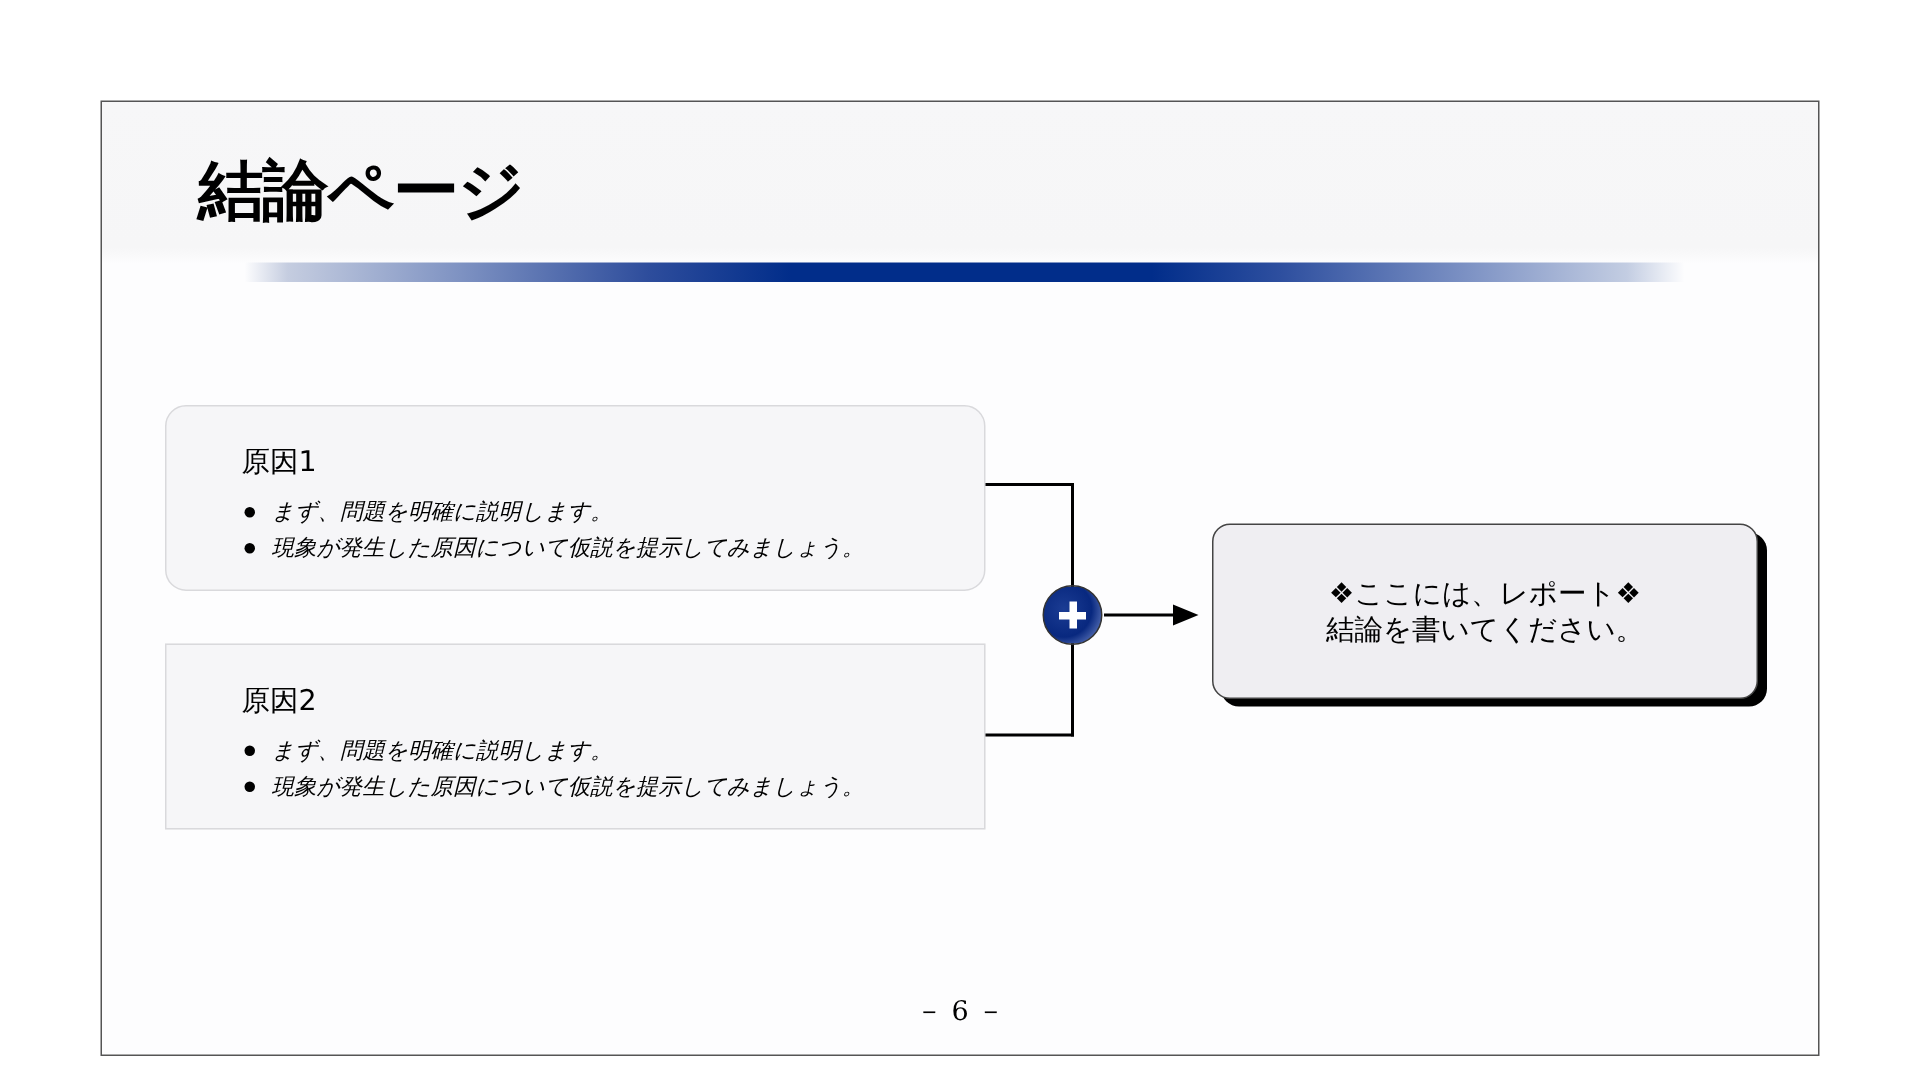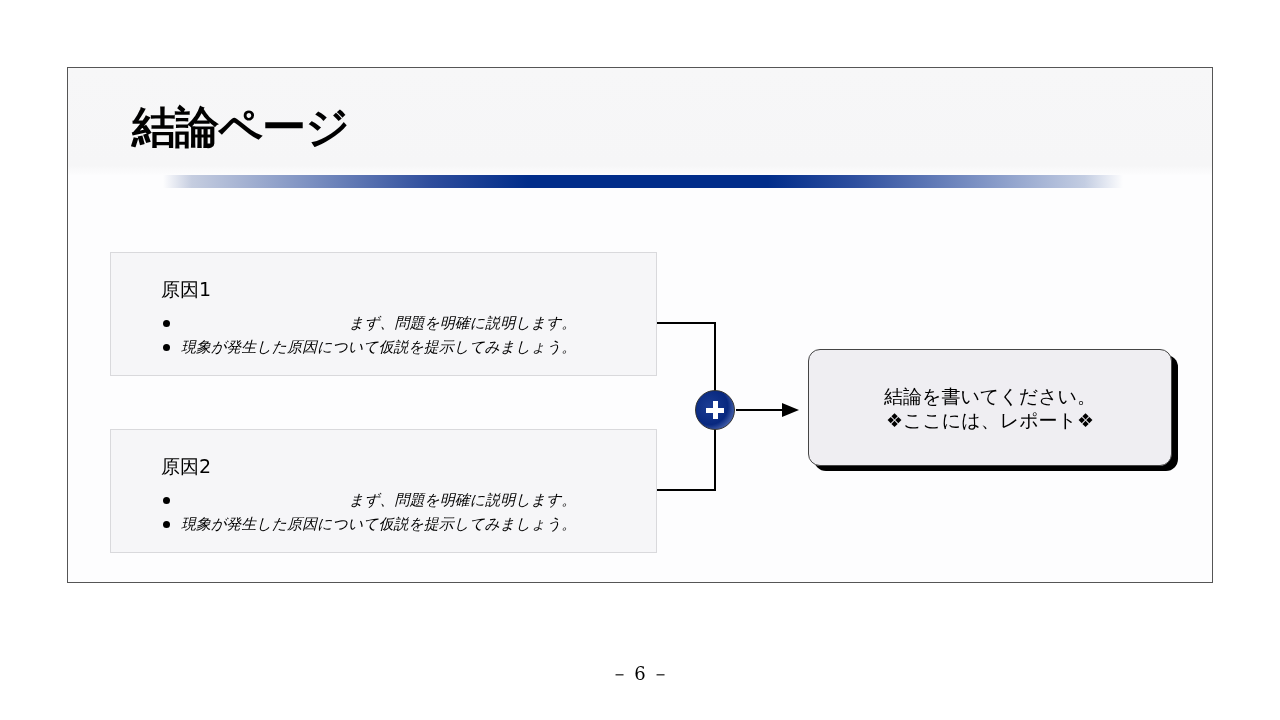--- a/index.html
+++ b/index.html
@@ -3,24 +3,23 @@
   <meta charset="utf-8">
   <style>
     html, body { margin: 0; padding: 0; }
     body {
       width: 1280px; height: 720px; position: relative; overflow: hidden;
       background: #ffffff;
       font-family: "DejaVu Sans", "Liberation Sans", sans-serif;
       color: #000;
     }
     .slide {
-      position: absolute; left: 67px; top: 67px; width: 1146px; height: 516px;
+      position: absolute; left: 67px; top: 67px; width: 1146px; height: 637px;
       border: 1px solid #555; box-sizing: border-box;
       background: #fdfdfe;
-      text-align: right;
     }
     .header-band {
       position: absolute; left: 0; top: 0; width: 100%; height: 108px;
       background: linear-gradient(180deg, #f7f7f8 0%, #f6f6f7 90%, #fdfdfe 100%);
     }
     .title {
       position: absolute; left: 64px; top: 30px;
       font-size: 44px; font-weight: bold; letter-spacing: -1px;
       font-family: "DejaVu Sans", sans-serif; color: #000;
     }
@@ -74,21 +73,21 @@
     }
   </style>
 </head>
 <body>
 
 <div class="slide">
   <div class="header-band"></div>
   <div class="title">結論ページ</div>
   <div class="title-bar"></div>
 
-  <div class="cause-box" style="top:184px;">
+  <div class="cause-box" style="top:202px;border-radius:14px;">
     <div class="cause-title">原因1</div>
     <ul class="cause-list">
       <li><span class="bullet"></span><span>まず、問題を明確に説明します。</span></li>
       <li><span class="bullet"></span><span>現象が発生した原因について仮説を提示してみましょう。</span></li>
     </ul>
   </div>
 
   <div class="cause-box" style="top:361px;">
     <div class="cause-title">原因2</div>
     <ul class="cause-list">
@@ -104,18 +103,18 @@
 
   <div class="plus-circle">
     <span class="plus-h"></span>
     <span class="plus-v"></span>
   </div>
   <div class="arrow-line"></div>
   <div class="arrow-head"></div>
 
   <div class="conclusion-shadow"></div>
   <div class="conclusion-box">
+    <div>❖ここには、レポート❖</div>
     <div>結論を書いてください。</div>
-    <div>❖ここには、レポート❖</div>
   </div>
 </div>
 
 <div class="page-number">－ 6 －</div>
 
 </body></html>

